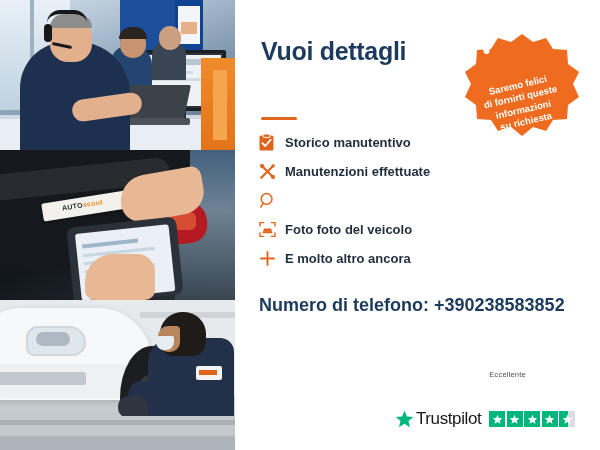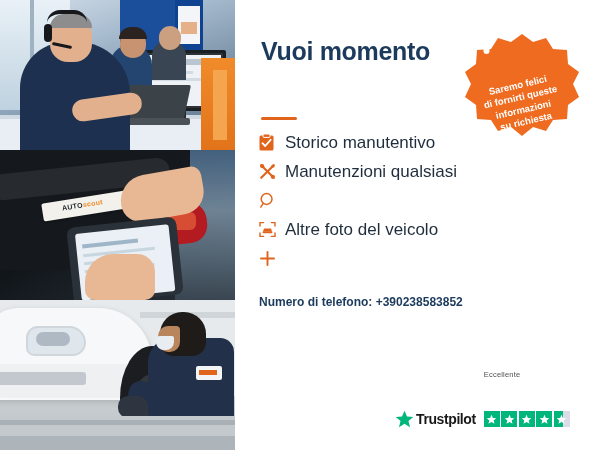--- a/index.html
+++ b/index.html
@@ -101,30 +101,30 @@
   .badge-burst svg{position:absolute;left:0;top:0;}
   .badge-head{position:absolute;left:46px;top:22px;width:28px;height:24px;}
   .badge-text{position:absolute;left:11px;top:47px;width:96px;transform:rotate(-13deg);
     text-align:center;color:#ffffff;font-size:9.5px;font-weight:700;line-height:1.3;
     font-family:"Liberation Sans",sans-serif;}
 
   
   .features{position:absolute;left:24px;top:130px;width:250px;}
   .frow{display:flex;align-items:center;height:25px;margin-bottom:4px;}
   .ficon{width:26px;flex:0 0 26px;display:flex;align-items:center;justify-content:flex-start;}
-  .flabel{font-size:17px;color:#1f2d3d;font-weight:400;white-space:nowrap;}
-
-  
-  .phone{position:absolute;left:24px;top:295px;font-size:12px;font-weight:700;color:#1b3a5c;white-space:nowrap;}
+  .flabel{font-size:13px;color:#1f2d3d;font-weight:700;white-space:nowrap;}
+
+  
+  .phone{position:absolute;left:24px;top:295px;font-size:18px;font-weight:700;color:#1b3a5c;white-space:nowrap;}
   .sub{position:absolute;left:24px;top:320px;font-size:12.3px;line-height:1.55;color:#2b3a4a;width:300px;}
 
   
   .tp{position:absolute;left:160px;top:370px;display:flex;align-items:center;}
   .tp-logo{display:flex;align-items:center;margin-right:8px;}
-  .tp-word{font-size:14px;font-weight:700;color:#191919;letter-spacing:-.4px;margin-left:2px;}
+  .tp-word{font-size:17px;font-weight:400;color:#191919;letter-spacing:-.4px;margin-left:2px;}
   .tp-right{display:flex;flex-direction:column;align-items:flex-start;gap:31px;}
   .tp-exc{font-size:7.5px;color:#4d5054;margin-bottom:1px;letter-spacing:.2px;}
   .stars{display:flex;}
   .star{width:16px;height:16px;background:#00b67a;margin-right:1.5px;display:flex;align-items:center;justify-content:center;}
   .star.half{background:linear-gradient(90deg,#00b67a 58%,#dcdce6 58%);}
   .tp-verif{margin-top:2px;display:flex;align-items:center;background:#00b67a;border-radius:1px;padding:1px 3px;}
   .tp-verif .vtxt{font-size:5px;color:#fff;font-weight:700;letter-spacing:.2px;}
   .tp-verif .vico{width:6px;height:6px;border-radius:50%;background:#fff;margin-right:2px;}
 </style>
 </head>
@@ -209,21 +209,21 @@
         </div>
       <div class="lift"></div>
       <div class="floor"></div>
     </div>
 
   </div>
 
   <div class="content">
 
     <div class="heading">
-      <div>Vuoi momento</div>
+      <div>Vuoi dettagli</div>
     </div>
 
     <div class="rule"></div>
 
     <div class="badge-burst">
       <svg width="118" height="118" viewBox="0 0 118 118">
         <path fill="#ef6b1f" d="M59 2 L70 10 L83 6 L90 17 L104 18 L105 32 L116 40 L110 52 L116 65 L105 73 L104 87 L90 88 L83 99 L70 95 L59 104 L48 95 L35 99 L28 88 L14 87 L13 73 L2 65 L8 52 L2 40 L13 32 L14 18 L28 17 L35 6 L48 10 Z"></path>
       </svg>
       <svg class="badge-head" viewBox="0 0 28 24">
         <path d="M4 16 V12 a10 10 0 0 1 20 0 v4" fill="none" stroke="#ffffff" stroke-width="2.2" stroke-linecap="round"></path>
@@ -254,50 +254,51 @@
       <div class="frow">
         <span class="ficon">
           <svg width="17" height="17" viewBox="0 0 17 17">
             <path d="M2.2 2.2 L14.8 14.8" stroke="#e0641b" stroke-width="2.1" stroke-linecap="round"></path>
             <path d="M14.8 2.2 L2.2 14.8" stroke="#e0641b" stroke-width="2.1" stroke-linecap="round"></path>
             <circle cx="3.2" cy="3.2" r="2.1" fill="#e0641b"></circle>
             <circle cx="13.8" cy="13.8" r="2.1" fill="#e0641b"></circle>
             <circle cx="13.9" cy="3.1" r="1.6" fill="#e0641b"></circle>
           </svg>
         </span>
-        <span class="flabel">Manutenzioni qualsiasi</span>
+        <span class="flabel">Manutenzioni effettuate</span>
       </div>
 
       <div class="frow">
         <span class="ficon">
           <svg width="17" height="17" viewBox="0 0 17 17">
             <circle cx="7.6" cy="7" r="5.4" fill="none" stroke="#e0641b" stroke-width="1.5"></circle>
             <path d="M4.2 11.4 L1.8 15.2" stroke="#e0641b" stroke-width="1.5" stroke-linecap="round"></path>
           </svg>
         </span>
       </div>
 
       <div class="frow">
         <span class="ficon">
           <svg width="17" height="17" viewBox="0 0 17 17">
             <path d="M1 5 V1.6 H4.6 M12.4 1.6 H16 V5 M16 12 V15.4 H12.4 M4.6 15.4 H1 V12" fill="none" stroke="#e0641b" stroke-width="1.4" stroke-linecap="round"></path>
             <path d="M4 10.6 L5 7.6 h7 l1 3 z" fill="#e0641b"></path>
             <rect x="3.6" y="10.2" width="9.8" height="2.1" rx="0.8" fill="#e0641b"></rect>
           </svg>
         </span>
-        <span class="flabel">Altre foto del veicolo</span>
+        <span class="flabel">Foto foto del veicolo</span>
       </div>
 
       <div class="frow">
         <span class="ficon">
           <svg width="17" height="17" viewBox="0 0 17 17">
             <path d="M8.5 2 V15" stroke="#e0641b" stroke-width="1.9" stroke-linecap="round"></path>
             <path d="M2 8.5 H15" stroke="#e0641b" stroke-width="1.9" stroke-linecap="round"></path>
           </svg>
         </span>
+        <span class="flabel">E molto altro ancora</span>
       </div>
 
     </div>
 
     <div class="phone">Numero di telefono: +390238583852</div>
 
 
     <div class="tp">
       <div class="tp-logo">
         <svg width="19" height="19" viewBox="0 0 20 20">

